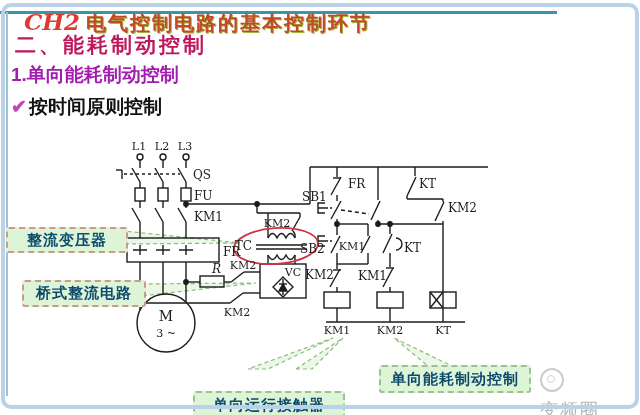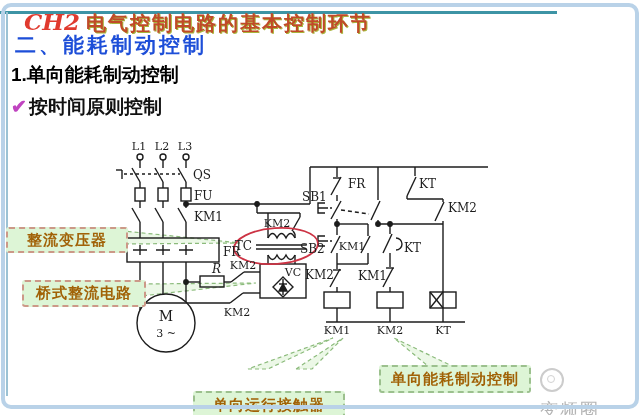--- a/index.html
+++ b/index.html
@@ -7,29 +7,29 @@
          font-family:"Liberation Sans",sans-serif;}
   .frame{position:absolute;left:1px;top:3px;width:630px;height:398px;border:4px solid #b9d2e8;
          border-radius:10px;pointer-events:none;z-index:5;}
   .accent-h{position:absolute;left:0;top:11px;width:557px;height:3px;background:#3d94a5;z-index:1;}
   .accent-v{position:absolute;left:6px;top:12px;width:2px;height:384px;background:#9cc2d4;z-index:1;}
   .hdr{position:absolute;left:24px;top:8px;z-index:2;white-space:nowrap;}
   .hdr .code{font-family:"DejaVu Serif",serif;font-style:italic;font-weight:bold;
              font-size:23px;color:#e03a2e;margin-right:6px;}
   .hdr .t{font-size:20px;font-weight:bold;color:#c04a28;letter-spacing:2px;
           text-shadow:1px 1px 0 #a8b43c;}
-  .sec{position:absolute;left:15px;top:31px;font-size:21px;font-weight:bold;color:#1d4ed8;
+  .sec{position:absolute;left:15px;top:31px;font-size:21px;font-weight:bold;color:#be185d;
        letter-spacing:3px;z-index:2;}
-  .sub{position:absolute;left:11px;top:62px;font-size:19px;font-weight:bold;color:#000000;z-index:2;}
+  .sub{position:absolute;left:11px;top:62px;font-size:19px;font-weight:bold;color:#a21caf;z-index:2;}
   .bullet{position:absolute;left:11px;top:94px;font-size:19px;font-weight:bold;color:#111;z-index:2;}
   .bullet .chk{color:#c044c0;margin-right:2px;}
   svg.circuit{position:absolute;left:0;top:0;z-index:2;}
   .callout{position:absolute;z-index:3;display:flex;align-items:center;justify-content:center;
            background:#ddf5d6;border:2px dashed #c98;border-radius:3px;
-           font-size:15px;font-weight:bold;color:#a16207;letter-spacing:1px;}
+           font-size:15px;font-weight:bold;color:#0c4a6e;letter-spacing:1px;}
   .callout.gb{border-color:#9cc08e;}
   .wm{position:absolute;left:540px;top:368px;z-index:3;display:flex;align-items:flex-start;gap:6px;
       color:#b5b5b5;font-size:18px;letter-spacing:2px;flex-direction:column;}
   .wm .ic{width:20px;height:20px;border:2px solid #cccccc;border-radius:50%;position:relative;}
   .wm .ic::after{content:"";position:absolute;left:5px;top:5px;width:6px;height:6px;
       border:1.5px solid #d2d2d2;border-radius:50%;}
 </style>
 </head>
 <body>
 

